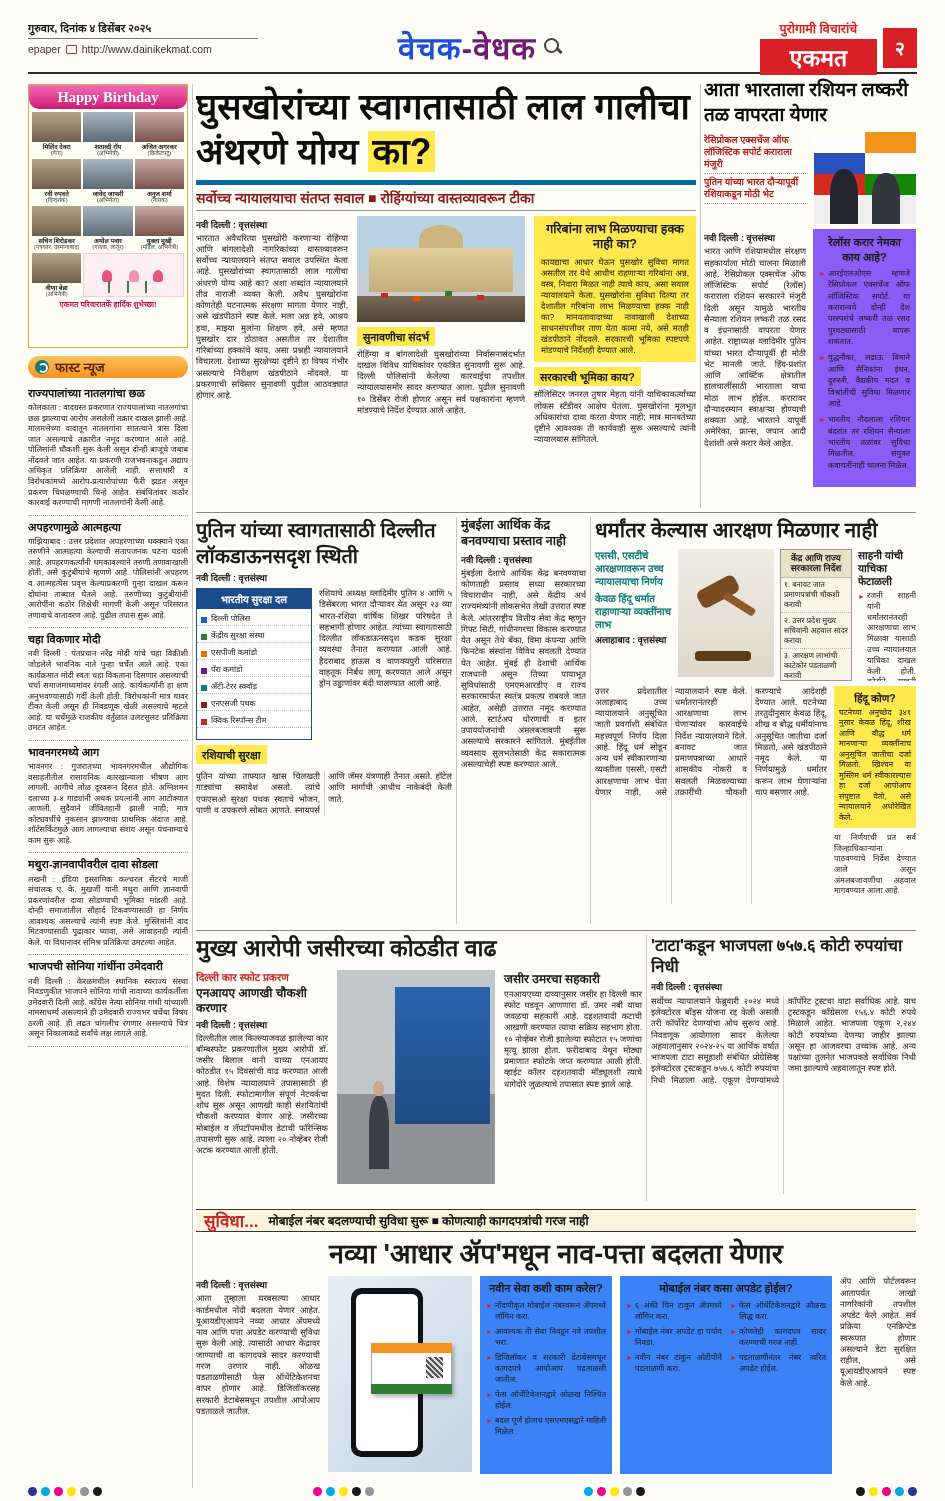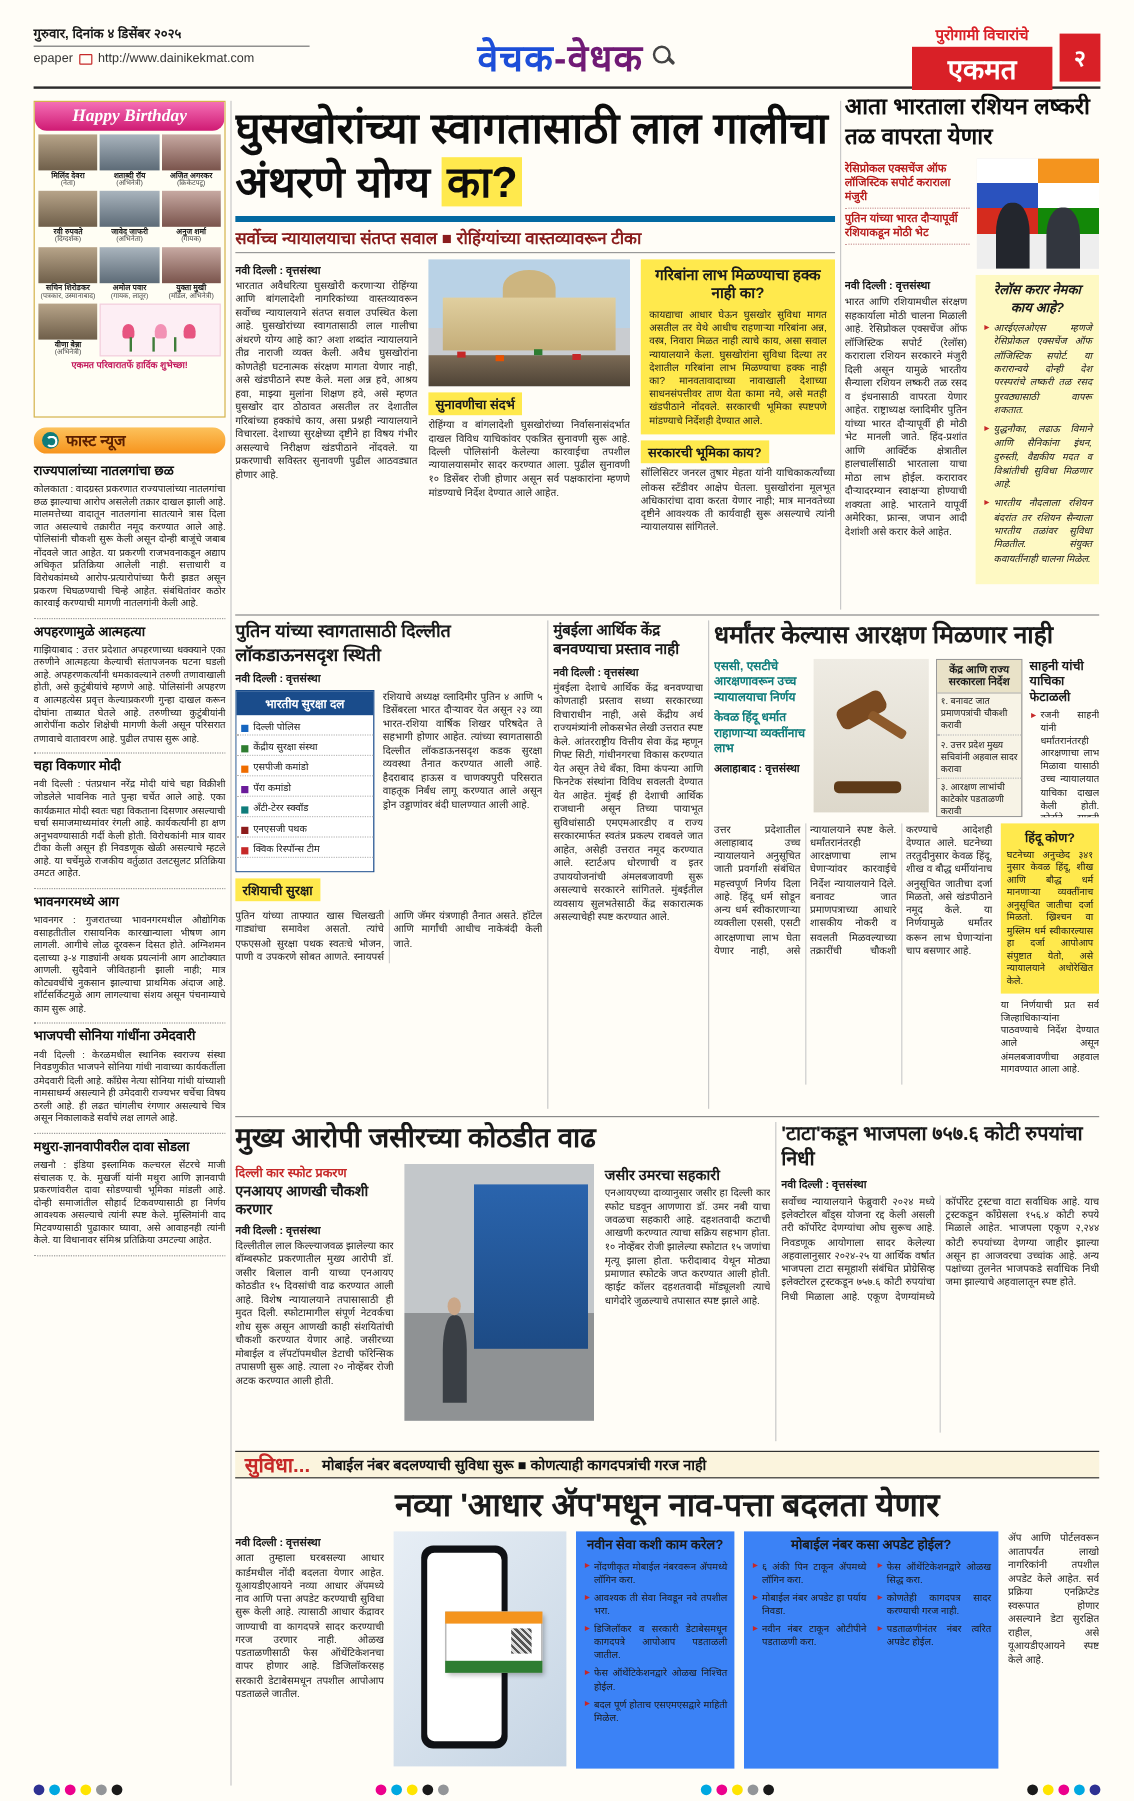--- a/index.html
+++ b/index.html
@@ -26,21 +26,21 @@
   .mag::before{content:"";position:absolute;left:0;top:0;width:11px;height:11px;border:2.5px solid #444;border-radius:50%;}
   .mag::after{content:"";position:absolute;left:11px;top:11px;width:8px;height:3px;background:#444;transform:rotate(45deg);border-radius:2px;}
   .h-right{width:215px;display:flex;align-items:center;gap:6px;justify-content:flex-end;}
   .brand-wrap{text-align:center;}
   .tagline{color:#d92027;font-weight:bold;font-size:12.5px;}
   .brand{margin-top:2px;background:#d92027;color:#fff;font-weight:800;font-size:23px;padding:2px 30px;display:inline-block;}
   .pageno{background:#d92027;color:#fff;font-size:19px;font-weight:bold;width:34px;height:40px;display:flex;align-items:center;justify-content:center;}
 
   
   .bday{position:absolute;left:28px;top:84px;width:160px;height:264px;border:1px solid #d4b24a;background:#fffef4;overflow:hidden;}
-  .bday-head{height:24px;background:linear-gradient(#f46eb5,#cf1a73);color:#fff;font-family:"Liberation Serif","DejaVu Serif",serif;font-style:italic;font-weight:bold;font-size:14.5px;display:flex;align-items:center;justify-content:center;border-radius:0 0 10px 10px;}
+  .bday-head{height:24px;background:linear-gradient(#f46eb5,#cf1a73);color:#fff;font-family:"Liberation Serif","DejaVu Serif",serif;font-weight:bold;font-size:14.5px;display:flex;align-items:center;justify-content:center;border-radius:0 0 10px 10px;}
   .bday-grid{display:grid;grid-template-columns:repeat(3,1fr);gap:2px;padding:3px 3px 0;}
   .bcell .ph{height:30px;background:linear-gradient(#b7a489,#6f5f4a);}
   .bcell:nth-child(3n+2) .ph{background:linear-gradient(#a9b4bd,#5d6b77);}
   .bcell:nth-child(3n) .ph{background:linear-gradient(#c7a9a2,#7a544c);}
   .bcell .nm{font-size:6.4px;font-weight:bold;text-align:center;line-height:1.15;margin-top:1px;}
   .bcell .rl{font-size:5.9px;text-align:center;color:#444;line-height:1.1;}
   .flowers{grid-column:span 2;position:relative;background:#fdeef4;border:1px solid #f3cfdd;}
   .flowers .t{position:absolute;bottom:34%;width:10px;height:12px;background:#e75480;border-radius:50% 50% 25% 25%;}
   .flowers .t1{left:18%;}.flowers .t2{left:45%;background:#f291b4;}.flowers .t3{left:70%;}
   .flowers .stem{position:absolute;bottom:8%;left:24%;width:2px;height:28%;background:#3f7d3a;box-shadow:19px 0 0 #3f7d3a,37px 0 0 #3f7d3a;}
@@ -83,28 +83,28 @@
   .rs-top{display:flex;gap:6px;margin-top:5px;}
   .rs-deks{width:104px;}
   .rs-dek{font-size:9.3px;font-weight:bold;color:#b71c1c;padding:3px 0;border-bottom:1px dotted #cc9999;line-height:1.25;}
   .photo-ru{flex:1;height:92px;background:#eee;}
   .photo-ru .ruflag{position:absolute;left:0;top:0;width:50%;height:68%;background:linear-gradient(#fff 0 33%,#2a52be 33% 66%,#d52b1e 66% 100%);}
   .photo-ru .inflag{position:absolute;right:0;top:0;width:50%;height:68%;background:linear-gradient(#f4941e 0 33%,#fff 33% 66%,#138808 66% 100%);}
   .photo-ru .man1{position:absolute;left:16%;bottom:0;width:27%;height:60%;background:#23262d;border-radius:45% 45% 0 0;}
   .photo-ru .man2{position:absolute;right:16%;bottom:0;width:27%;height:56%;background:#32363e;border-radius:45% 45% 0 0;}
   .rs-row{display:flex;gap:7px;margin-top:5px;height:258px;overflow:hidden;}
   .rs-text{width:102px;}
-  .rs-ybox{flex:1;background:#fef9c3;padding:6px;font-style:italic;}
+  .rs-ybox{flex:1;background:#8b5cf6;padding:6px;}
   .rs-ybox h4{font-size:11px;font-weight:800;text-align:center;line-height:1.3;margin-bottom:4px;}
   .rs-ybox .bi{font-size:8px;line-height:1.42;text-align:justify;margin-bottom:5px;position:relative;padding-left:9px;}
   .bi::before{content:"►";color:#c62828;font-size:7px;position:absolute;left:0;top:1px;}
 
   
   .putin{position:absolute;left:196px;top:517px;width:256px;height:407px;overflow:hidden;}
-  .pt-head{font-size:15px;font-weight:800;line-height:1.3;}
+  .pt-head{font-size:20px;font-weight:800;line-height:1.3;}
   .pt-row{display:flex;gap:7px;margin-top:5px;}
   .pt-stats{width:116px;}
   .stat-big{font-size:15.5px;font-weight:800;border-bottom:1px dotted #999;padding:4px 0;}
   .stat-med{font-size:12px;font-weight:800;padding:4px 0;line-height:1.25;}
   .photo-road{flex:1;height:88px;background:linear-gradient(#dfe5e8 0 30%,#a9b6a0 30% 46%,#8e4a3a 46% 60%,#b9bdc1 60% 100%);}
   .photo-road .rd{position:absolute;left:0;right:0;bottom:0;height:36%;background:linear-gradient(#9aa0a5,#7e858b);}
   .photo-road .ln{position:absolute;left:8%;bottom:16%;width:84%;height:2px;background:#e9e9e9;}
   .pt-row2{display:flex;gap:7px;margin-top:4px;height:152px;overflow:hidden;}
   .secbox{width:116px;border:1px solid #1a4c8b;background:#fff;}
   .secbox h4{background:#1a4c8b;color:#fff;font-size:10px;font-weight:800;text-align:center;padding:3px 2px;}
@@ -311,26 +311,26 @@
     </article>
     <article class="fast-item">
       <h3>चहा विकणार मोदी</h3>
       <p>नवी दिल्ली : पंतप्रधान नरेंद्र मोदी यांचे चहा विक्रीशी जोडलेले भावनिक नाते पुन्हा चर्चेत आले आहे. एका कार्यक्रमात मोदी स्वतः चहा विकताना दिसणार असल्याची चर्चा समाजमाध्यमांवर रंगली आहे. कार्यकर्त्यांनी हा क्षण अनुभवण्यासाठी गर्दी केली होती. विरोधकांनी मात्र यावर टीका केली असून ही निवडणूक खेळी असल्याचे म्हटले आहे. या चर्चेमुळे राजकीय वर्तुळात उलटसुलट प्रतिक्रिया उमटत आहेत.</p>
     </article>
     <article class="fast-item">
       <h3>भावनगरमध्ये आग</h3>
       <p>भावनगर : गुजरातच्या भावनगरमधील औद्योगिक वसाहतीतील रासायनिक कारखान्याला भीषण आग लागली. आगीचे लोळ दूरवरून दिसत होते. अग्निशमन दलाच्या ३-४ गाड्यांनी अथक प्रयत्नांनी आग आटोक्यात आणली. सुदैवाने जीवितहानी झाली नाही; मात्र कोट्यवधींचे नुकसान झाल्याचा प्राथमिक अंदाज आहे. शॉर्टसर्किटमुळे आग लागल्याचा संशय असून पंचनाम्याचे काम सुरू आहे.</p>
     </article>
     <article class="fast-item">
+      <h3>मथुरा-ज्ञानवापीवरील दावा सोडला</h3>
+      <p>लखनौ : इंडिया इस्लामिक कल्चरल सेंटरचे माजी संचालक ए. के. मुखर्जी यांनी मथुरा आणि ज्ञानवापी प्रकरणांवरील दावा सोडण्याची भूमिका मांडली आहे. दोन्ही समाजांतील सौहार्द टिकवण्यासाठी हा निर्णय आवश्यक असल्याचे त्यांनी स्पष्ट केले. मुस्लिमांनी वाद मिटवण्यासाठी पुढाकार घ्यावा, असे आवाहनही त्यांनी केले. या विधानावर संमिश्र प्रतिक्रिया उमटल्या आहेत.</p>
+    </article>
+    <article class="fast-item">
       <h3>भाजपची सोनिया गांधींना उमेदवारी</h3>
       <p>नवी दिल्ली : केरळमधील स्थानिक स्वराज्य संस्था निवडणुकीत भाजपने सोनिया गांधी नावाच्या कार्यकर्तीला उमेदवारी दिली आहे. काँग्रेस नेत्या सोनिया गांधी यांच्याशी नामसाधर्म्य असल्याने ही उमेदवारी राज्यभर चर्चेचा विषय ठरली आहे. ही लढत चांगलीच रंगणार असल्याचे चित्र असून निकालाकडे सर्वांचे लक्ष लागले आहे.</p>
-    </article>
-    <article class="fast-item">
-      <h3>मथुरा-ज्ञानवापीवरील दावा सोडला</h3>
-      <p>लखनौ : इंडिया इस्लामिक कल्चरल सेंटरचे माजी संचालक ए. के. मुखर्जी यांनी मथुरा आणि ज्ञानवापी प्रकरणांवरील दावा सोडण्याची भूमिका मांडली आहे. दोन्ही समाजांतील सौहार्द टिकवण्यासाठी हा निर्णय आवश्यक असल्याचे त्यांनी स्पष्ट केले. मुस्लिमांनी वाद मिटवण्यासाठी पुढाकार घ्यावा, असे आवाहनही त्यांनी केले. या विधानावर संमिश्र प्रतिक्रिया उमटल्या आहेत.</p>
     </article>
   </div>
 
   <article class="main-story">
     <h1 class="ms-headline"><span>घुसखोरांच्या स्वागतासाठी लाल गालीचा अंथरणे योग्य</span> <span class="hl">का?</span></h1>
     <div class="ms-dek">सर्वोच्च न्यायालयाचा संतप्त सवाल ■ रोहिंग्यांच्या वास्तव्यावरून टीका</div>
     <div class="ms-cols">
       <div class="ms-col1">
         <div class="byline">नवी दिल्ली : वृत्तसंस्था</div>
         <p class="jtext">भारतात अवैधरित्या घुसखोरी करणाऱ्या रोहिंग्या आणि बांगलादेशी नागरिकांच्या वास्तव्यावरून सर्वोच्च न्यायालयाने संतप्त सवाल उपस्थित केला आहे. घुसखोरांच्या स्वागतासाठी लाल गालीचा अंथरणे योग्य आहे का? अशा शब्दांत न्यायालयाने तीव्र नाराजी व्यक्त केली. अवैध घुसखोरांना कोणतेही घटनात्मक संरक्षण मागता येणार नाही, असे खंडपीठाने स्पष्ट केले. मला अन्न हवे, आश्रय हवा, माझ्या मुलांना शिक्षण हवे, असे म्हणत घुसखोर दार ठोठावत असतील तर देशातील गरिबांच्या हक्कांचे काय, असा प्रश्नही न्यायालयाने विचारला. देशाच्या सुरक्षेच्या दृष्टीने हा विषय गंभीर असल्याचे निरीक्षण खंडपीठाने नोंदवले. या प्रकरणाची सविस्तर सुनावणी पुढील आठवड्यात होणार आहे.</p>

